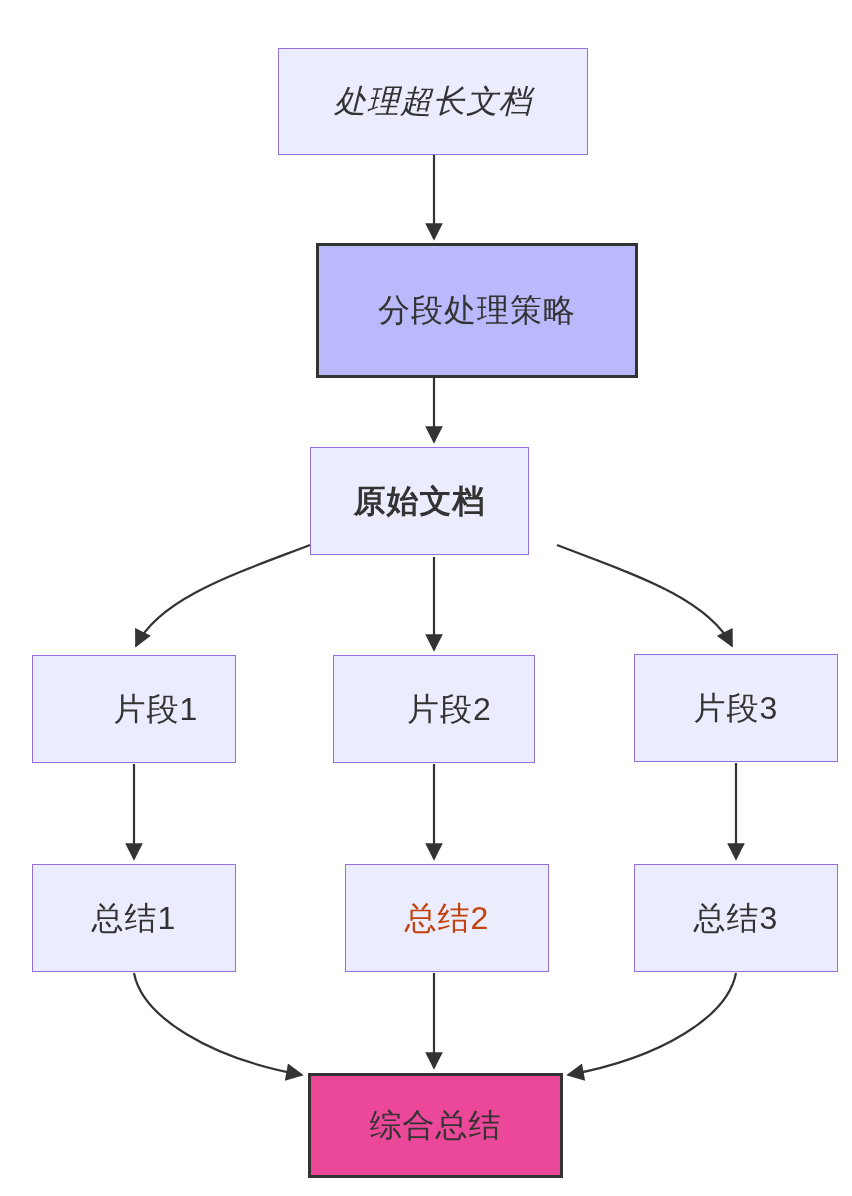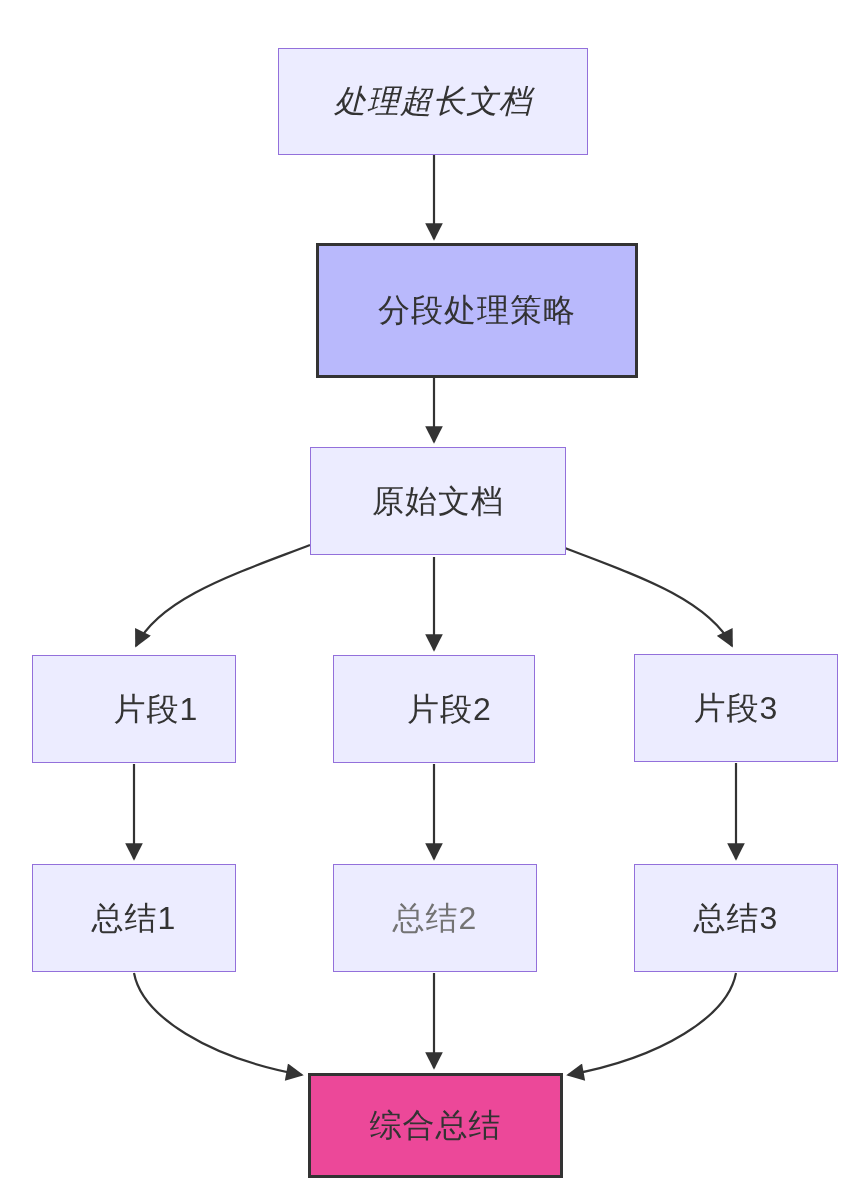--- a/index.html
+++ b/index.html
@@ -32,21 +32,21 @@
     font-size: 32px;
     line-height: 1.2;
     letter-spacing: 1px;
     text-align: center;
     white-space: nowrap;
   }
   .node.thick { border-width: 3.4px; }
   
   .n1  { left: 278px; top: 48px;   width: 310px; height: 107px; font-style: italic; }
   .n2  { left: 268px; top: 243px;  width: 322px; height: 135px; margin-left: 48px; }
-  .n3  { left: 310px; top: 447px;  width: 256px; height: 108px; }
+  .n3  { left: 310px; top: 447px;  width: 219px; height: 108px; font-weight: bold; }
   .n4  { left: 32px;  top: 655px;  width: 204px; height: 108px; }
   .n5  { left: 333px; top: 655px;  width: 202px; height: 108px; padding-left: 31px; }
   .n6  { left: 634px; top: 654px;  width: 204px; height: 108px; }
   .n7  { left: 32px;  top: 864px;  width: 204px; height: 108px; }
   .n8  { left: 333px; top: 864px;  width: 204px; height: 108px; }
   .n9  { left: 634px; top: 864px;  width: 204px; height: 108px; }
   .n10 { left: 308px; top: 1073px; width: 255px; height: 105px; }
 </style>
 </head>
 <body>
@@ -81,19 +81,19 @@
   <div class="node n3" style="background-color: rgb(236, 236, 255); border-color: rgb(147, 112, 219); color: rgb(51, 51, 51);">原始文档</div>
 
   <div class="node n4" style="background-color: rgb(236, 236, 255); border-color: rgb(147, 112, 219); color: rgb(51, 51, 51); padding-left: 44px;">片段1</div>
 
   <div class="node n5" style="background-color: rgb(236, 236, 255); border-color: rgb(147, 112, 219); color: rgb(51, 51, 51);">片段2</div>
 
   <div class="node n6" style="background-color: rgb(236, 236, 255); border-color: rgb(147, 112, 219); color: rgb(51, 51, 51);">片段3</div>
 
   <div class="node n7" style="background-color: rgb(236, 236, 255); border-color: rgb(147, 112, 219); color: rgb(51, 51, 51);">总结1</div>
 
-  <div class="node n8" style="background-color: rgb(236, 236, 255); border-color: rgb(147, 112, 219); color: #737373;">总结2</div>
+  <div class="node n8" style="background-color: rgb(236, 236, 255); border-color: rgb(147, 112, 219); color: #c2410c; margin-left: 12px;">总结2</div>
 
   <div class="node n9" style="background-color: rgb(236, 236, 255); border-color: rgb(147, 112, 219); color: rgb(51, 51, 51);">总结3</div>
 
   <div class="node n10 thick" style="background-color: #ec4899; border-color: rgb(51, 51, 51); color: rgb(51, 51, 51);">综合总结</div>
 
 </div>
 
 </body></html>

